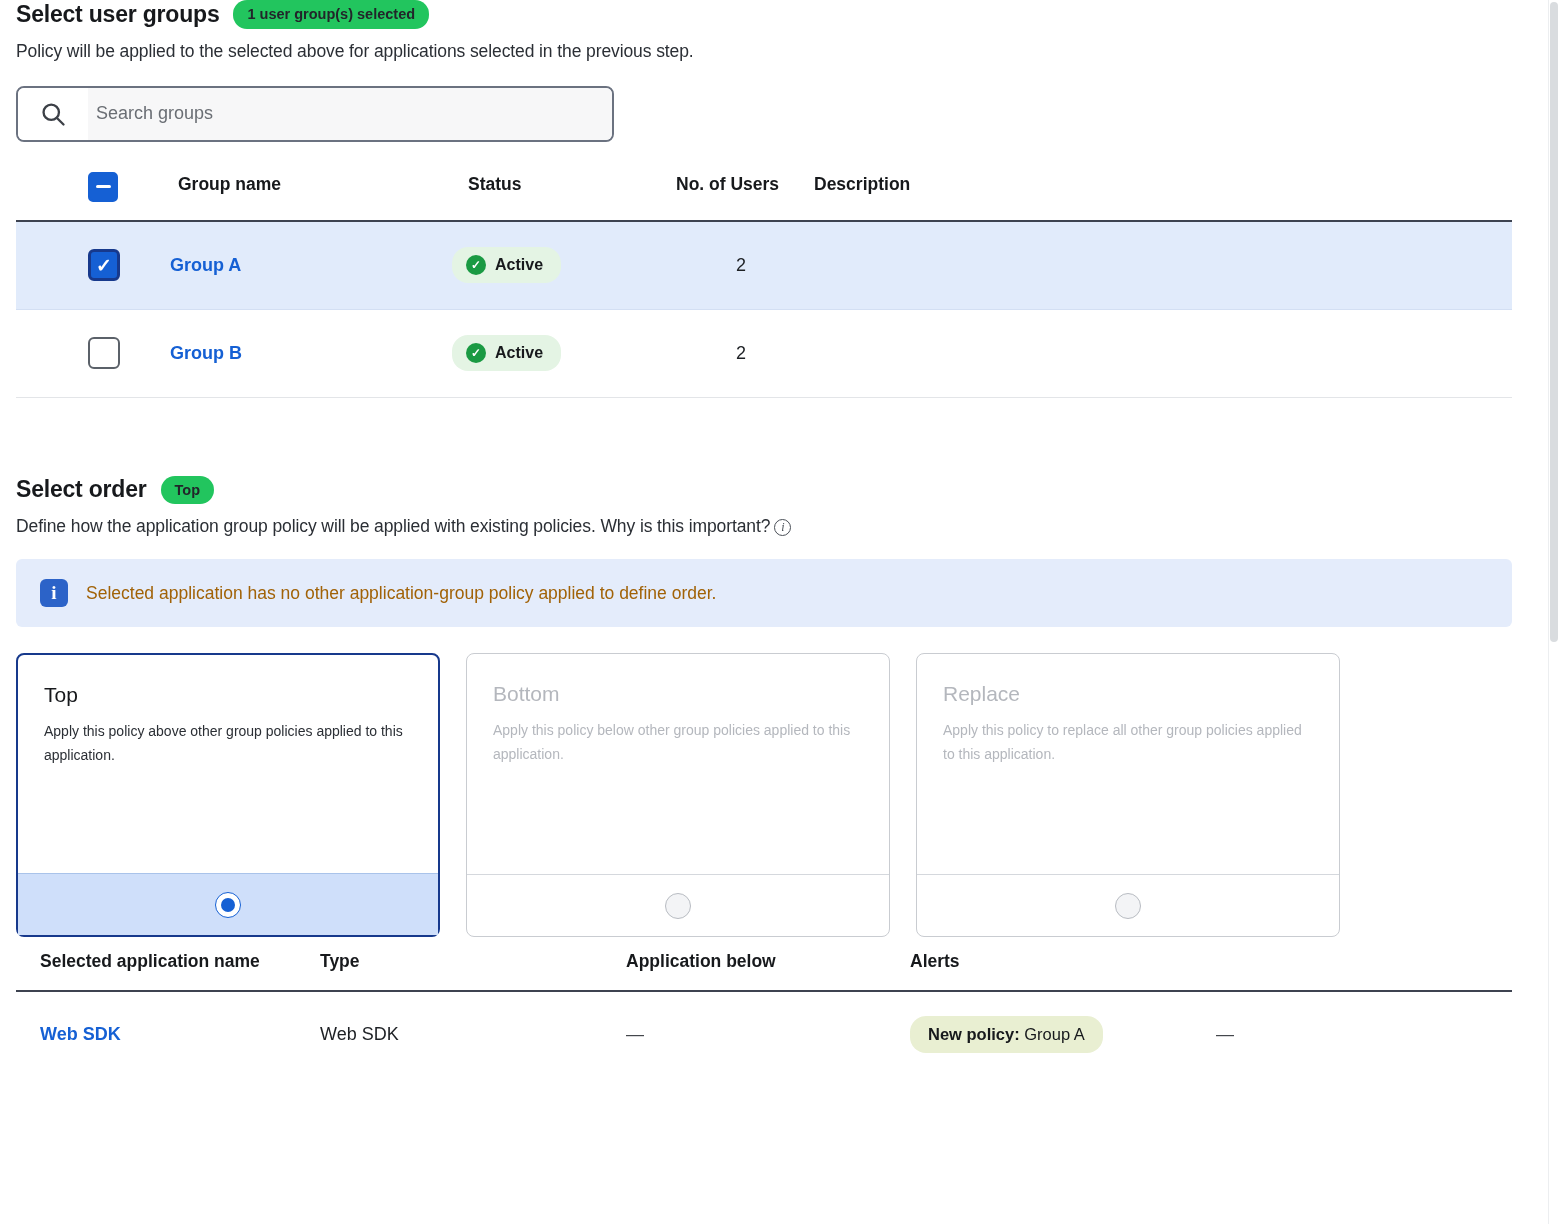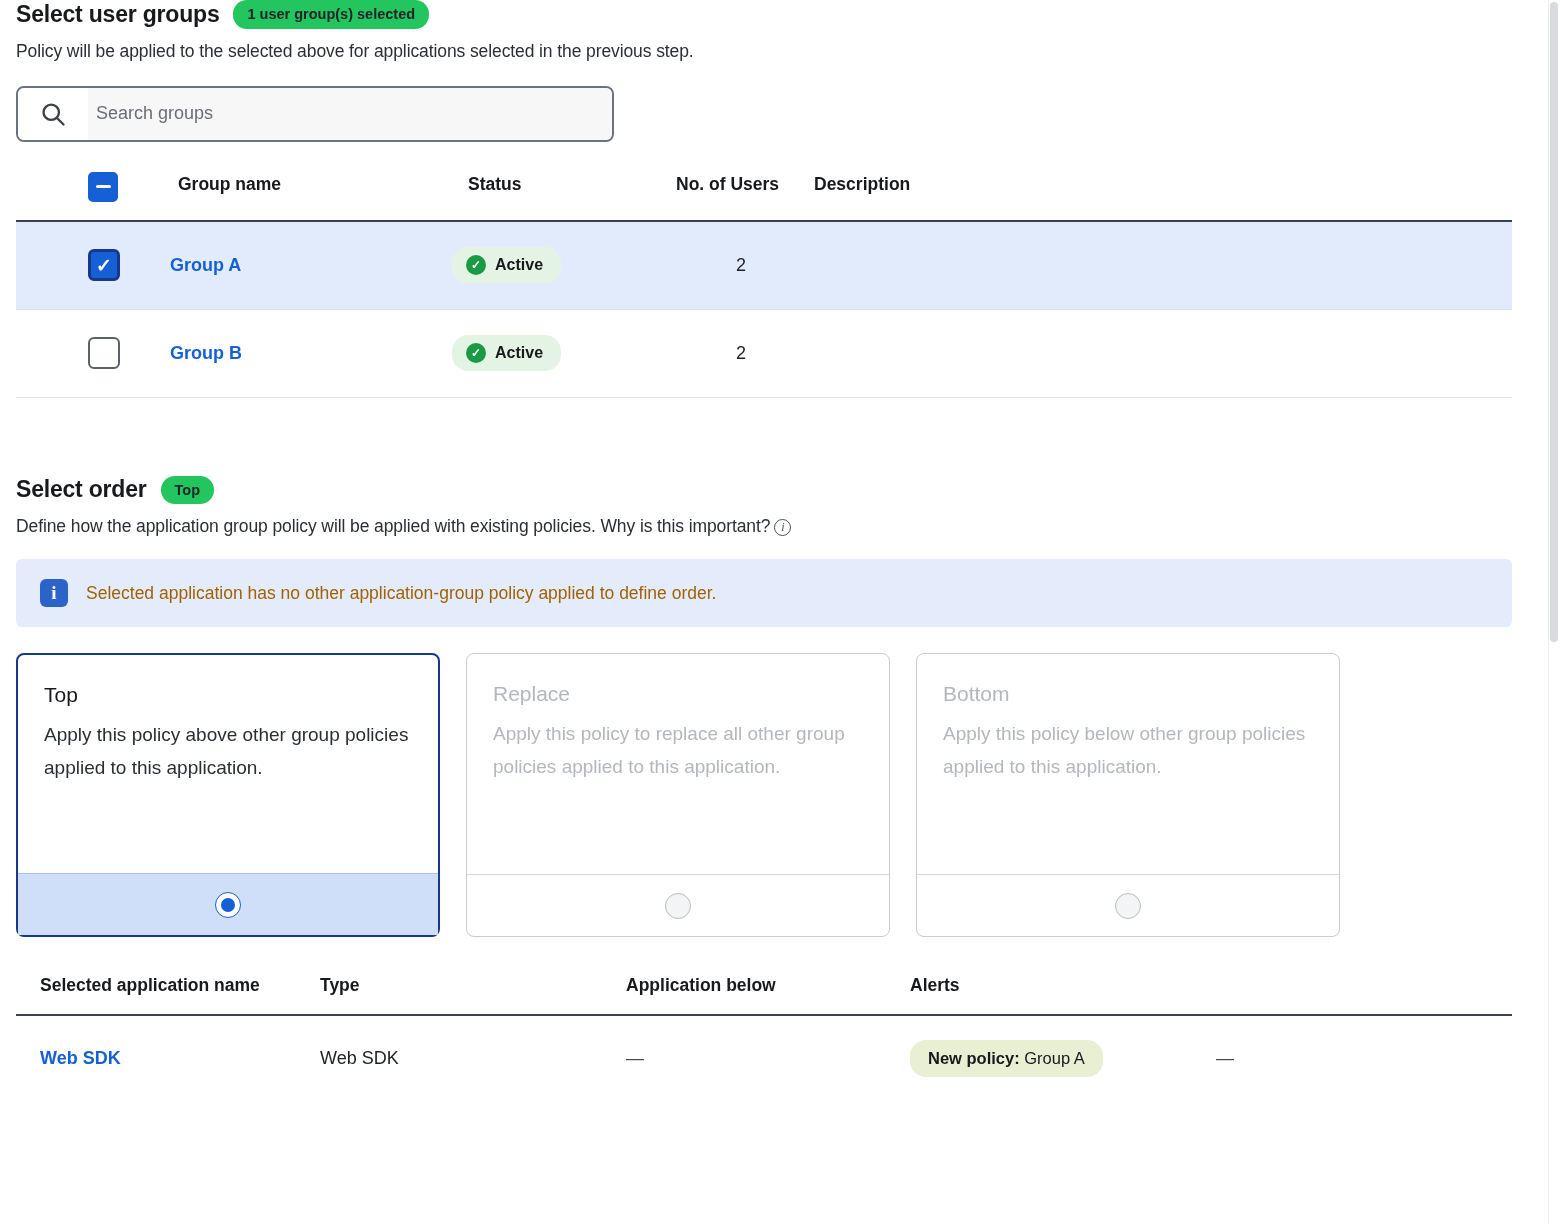--- a/index.html
+++ b/index.html
@@ -237,21 +237,21 @@
   }
   .card.disabled .card-title,
   .card.disabled .card-desc { color: #b4b7bd; }
   .card-body { padding: 28px 26px 0 26px; flex: 1; }
   .card-title {
     font-size: 21px;
     color: #17191c;
     margin-bottom: 12px;
   }
   .card-desc {
-    font-size: 19px;
+    font-size: 14px;
     line-height: 1.72;
     color: #2b2f35;
   }
   .card-foot {
     height: 62px;
     border-top: 1px solid #d5d8dd;
     display: flex;
     align-items: center;
     justify-content: center;
   }
@@ -272,21 +272,21 @@
     background: #fff;
     border: 1px solid #1560d4;
   }
   .radio.on .dot {
     width: 14px; height: 14px;
     border-radius: 50%;
     background: #1560d4;
   }
 
   
-  .apps-table { margin-top: 36px; width: 1496px; }
+  .apps-table { margin-top: 12px; width: 1496px; }
   .apps-head {
     display: flex;
     align-items: flex-start;
     padding-bottom: 16px;
     border-bottom: 2px solid #3d4350;
   }
   .apps-head .hcell {
     font-size: 17.5px;
     font-weight: bold;
     color: #17191c;
@@ -427,32 +427,32 @@
         </div>
         <div class="card-foot">
           <span class="radio on">
               <span class="dot"></span>
             </span>
         </div>
       </div>
 
       <div class="card disabled">
         <div class="card-body">
+          <div class="card-title">Bottom</div>
+          <div class="card-desc">Apply this policy below other group policies applied to this application.</div>
+        </div>
+        <div class="card-foot">
+          <span class="radio"></span>
+        </div>
+      </div>
+
+      <div class="card disabled">
+        <div class="card-body">
           <div class="card-title">Replace</div>
           <div class="card-desc">Apply this policy to replace all other group policies applied to this application.</div>
-        </div>
-        <div class="card-foot">
-          <span class="radio"></span>
-        </div>
-      </div>
-
-      <div class="card disabled">
-        <div class="card-body">
-          <div class="card-title">Bottom</div>
-          <div class="card-desc">Apply this policy below other group policies applied to this application.</div>
         </div>
         <div class="card-foot">
           <span class="radio"></span>
         </div>
       </div>
 
     </div>
   </div>
 
   <div class="apps-table">

